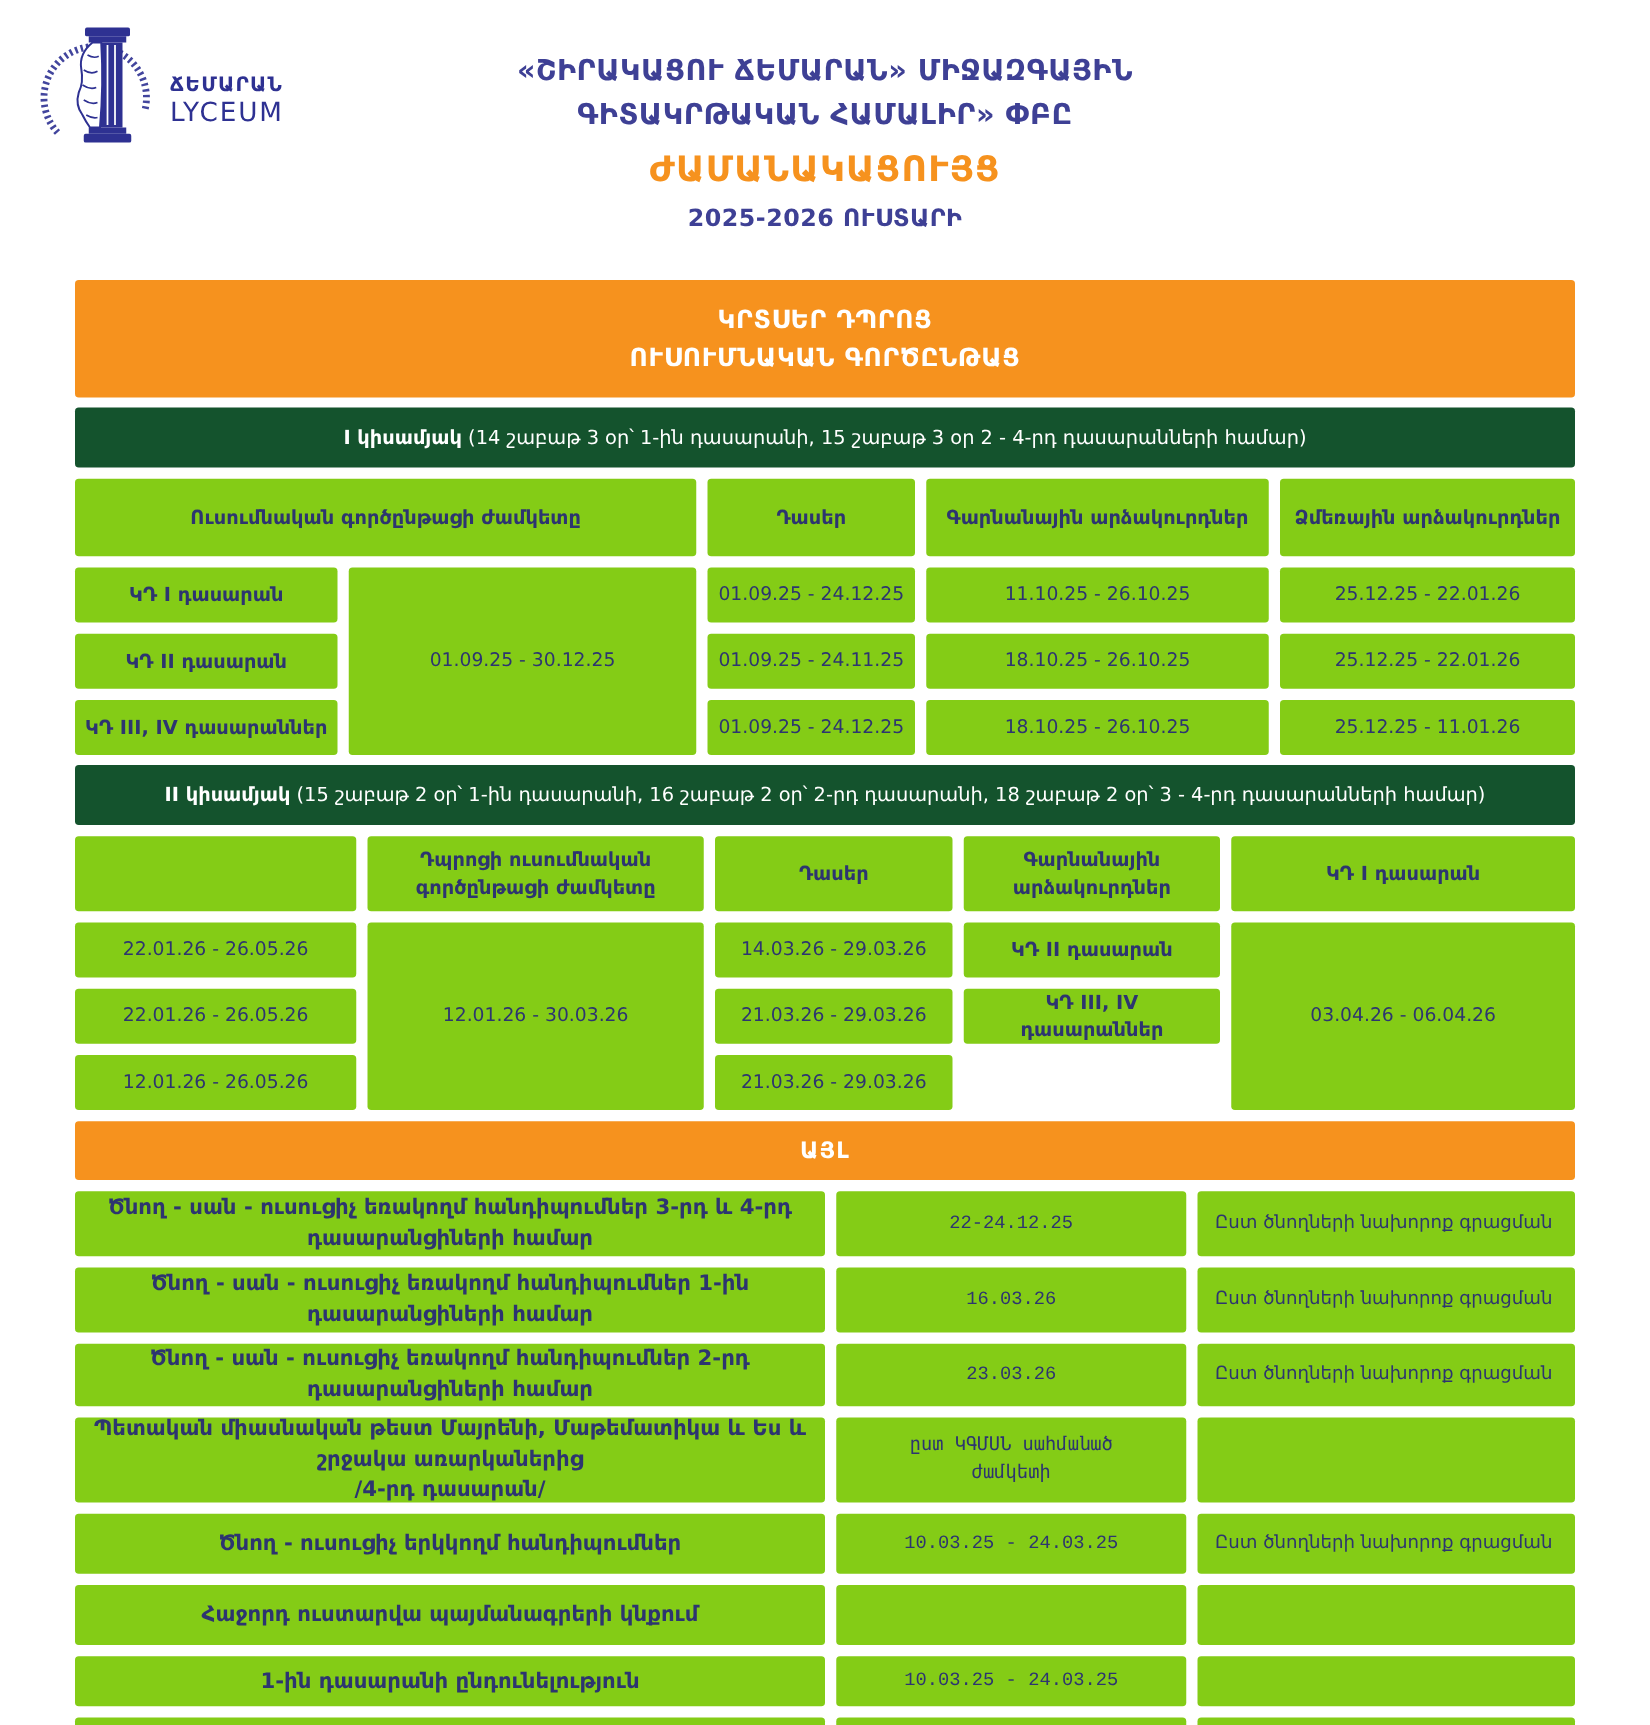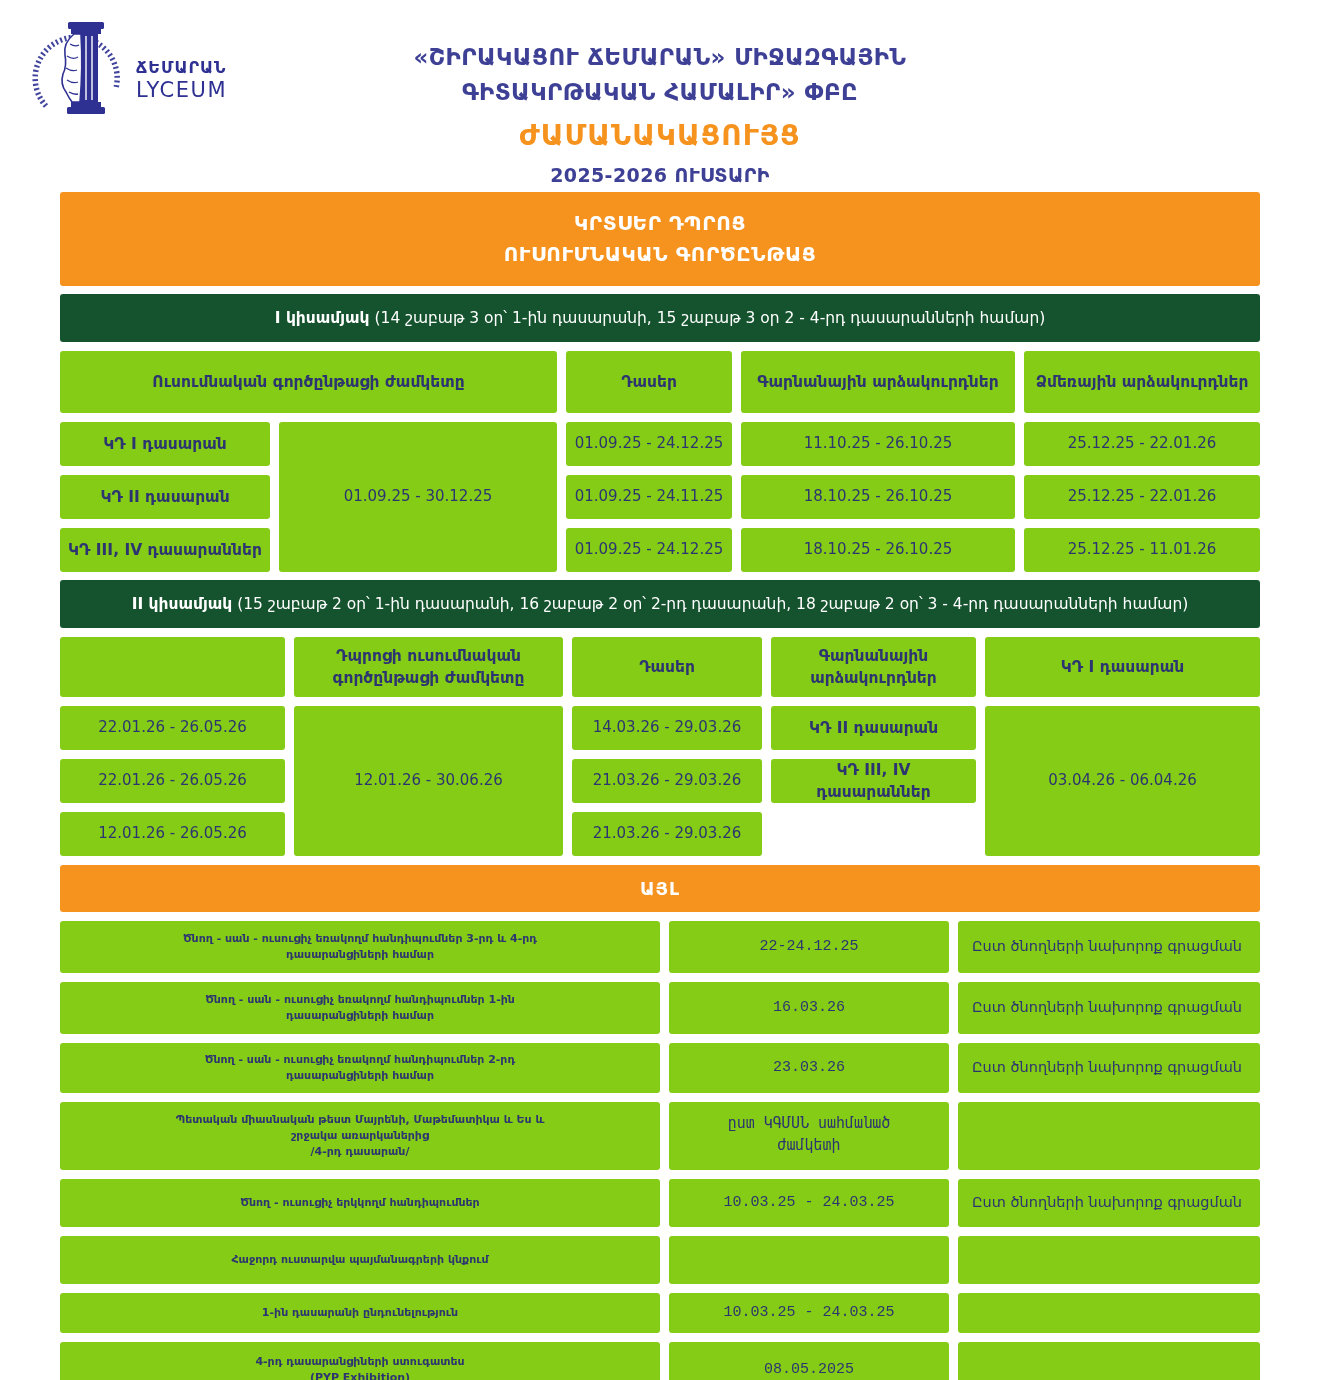--- a/index.html
+++ b/index.html
@@ -3,21 +3,21 @@
 <meta charset="utf-8">
 <style>
   * { margin:0; padding:0; box-sizing:border-box; }
   body {
     width:1320px; min-height:1380px; background:#ffffff;
     font-family:"DejaVu Sans", sans-serif; color:#2d3570;
   }
   .page { position:relative; width:1320px; }
 
   
-  .top { position:relative; height:192px; }
+  .top { position:relative; height:224px; }
   .logo { position:absolute; left:30px; top:14px; display:flex; align-items:center; }
   .logo-icon { width:100px; height:106px; }
   .logo-text { margin-left:6px; margin-top:26px; color:#2e3192; }
   .logo-arm { font-size:16px; font-weight:bold; letter-spacing:1px; }
   .logo-lat { font-size:21px; letter-spacing:1.5px; margin-top:1px; }
 
   .titles { text-align:center; padding-top:40px; }
   .org-title { color:#3e4095; font-size:23px; font-weight:bold; letter-spacing:.4px; line-height:1.5; white-space:pre-line; }
   .doc-title { color:#f6921e; font-size:28px; font-weight:bold; letter-spacing:1px; margin-top:10px; }
   .year-title { color:#3e4095; font-size:19px; font-weight:bold; letter-spacing:.4px; margin-top:12px; }
@@ -50,21 +50,21 @@
     display:flex; align-items:center; justify-content:center;
     text-align:center; white-space:pre-line; line-height:1.45; padding:2px 8px;
   }
   .hcell { font-weight:bold; font-size:15.5px; }
   .label { font-weight:bold; font-size:15.5px; }
   .date  { font-size:15px; }
   .span2c { grid-column:1 / span 2; }
   .col2span { grid-column:2; grid-row:2 / span 3; }
   .col5span { grid-column:5; grid-row:2 / span 3; }
 
-  .grid3 .title { font-weight:bold; font-size:11px; }
+  .grid3 .title { font-weight:bold; font-size:17px; }
   .grid3 .date  { font-size:15px;font-family:Liberation Mono, monospace; }
   .grid3 .note  { justify-content:flex-start; text-align:left; font-size:14.5px; padding-left:14px; }
 </style>
 </head>
 <body>
 
 <div class="page">
 
   <div class="top">
     <div class="logo">
@@ -132,21 +132,21 @@
 
     <div class="grid grid2">
       <div class="cell hcell"></div>
       <div class="cell hcell">Դպրոցի ուսումնական
 գործընթացի ժամկետը</div>
       <div class="cell hcell">Դասեր</div>
       <div class="cell hcell">Գարնանային
 արձակուրդներ</div>
 
       <div class="cell label">ԿԴ I դասարան</div>
-      <div class="cell date col2span">12.01.26 - 30.06.26</div>
+      <div class="cell date col2span">12.01.26 - 30.03.26</div>
       <div class="cell date">22.01.26 - 26.05.26</div>
       <div class="cell date">14.03.26 - 29.03.26</div>
       <div class="cell date col5span">03.04.26 - 06.04.26</div>
 
       <div class="cell label">ԿԴ II դասարան</div>
       <div class="cell date">22.01.26 - 26.05.26</div>
       <div class="cell date">21.03.26 - 29.03.26</div>
 
       <div class="cell label">ԿԴ III, IV դասարաններ</div>
       <div class="cell date">12.01.26 - 26.05.26</div>

